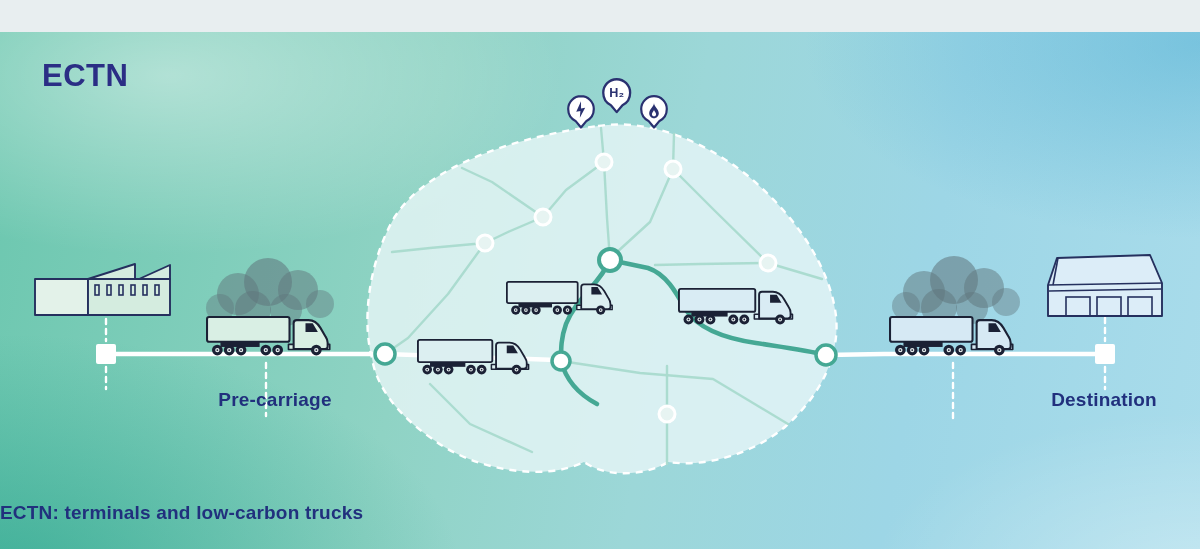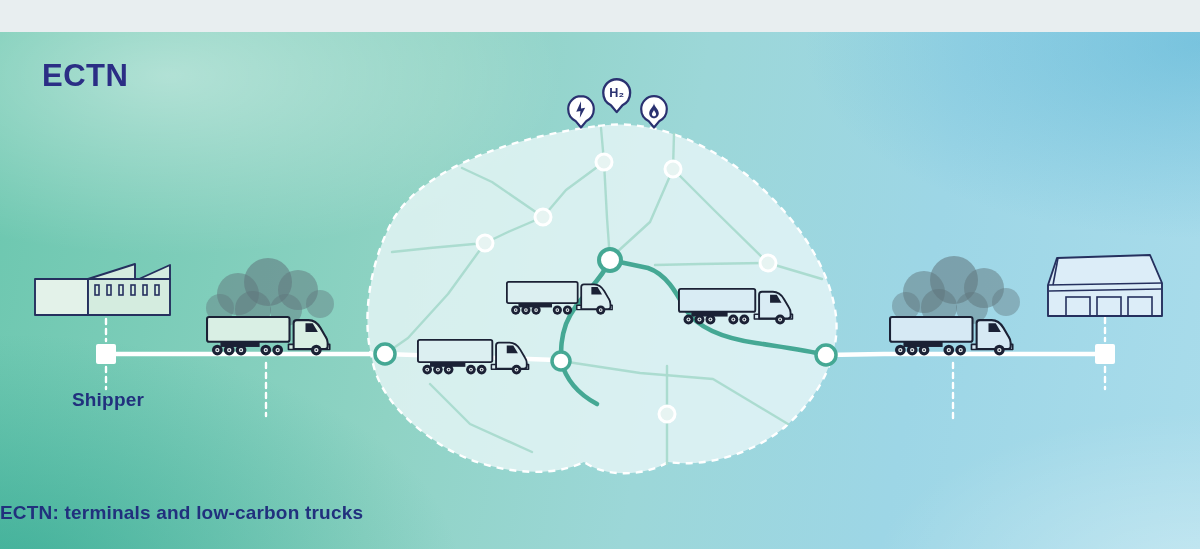--- a/index.html
+++ b/index.html
@@ -194,15 +194,16 @@
       <text class="h2text" x="14" y="18.5" text-anchor="middle">H₂</text>
     </g>
     <g transform="translate(640,63)">
       <use href="#pinshape" class="pin"></use>
       <path class="pin-glyph" d="M14 7.5 C14.3 11.5 9.2 13.8 9.2 18.2 C9.2 21 11.3 23.2 14 23.2 C16.7 23.2 18.8 21 18.8 18.2 C18.8 13.8 13.7 11.5 14 7.5 Z"></path>
       <path fill="#fff" d="M14 14.5 C14.1 16.3 11.9 17.3 11.9 19.2 C11.9 20.4 12.8 21.3 14 21.3 C15.2 21.3 16.1 20.4 16.1 19.2 C16.1 17.3 13.9 16.3 14 14.5 Z"></path>
     </g>
   </svg>
 
   <div class="title">ECTN</div>
-  <div class="stage-label" style="left:23px">Shipper</div>
+  <div class="stage-label" style="left:190px">Pre-carriage</div>
+  <div class="stage-label" style="left:1019px">Destination</div>
   <div class="caption">ECTN: terminals and low-carbon trucks</div>
 </div>
 
 </body></html>

